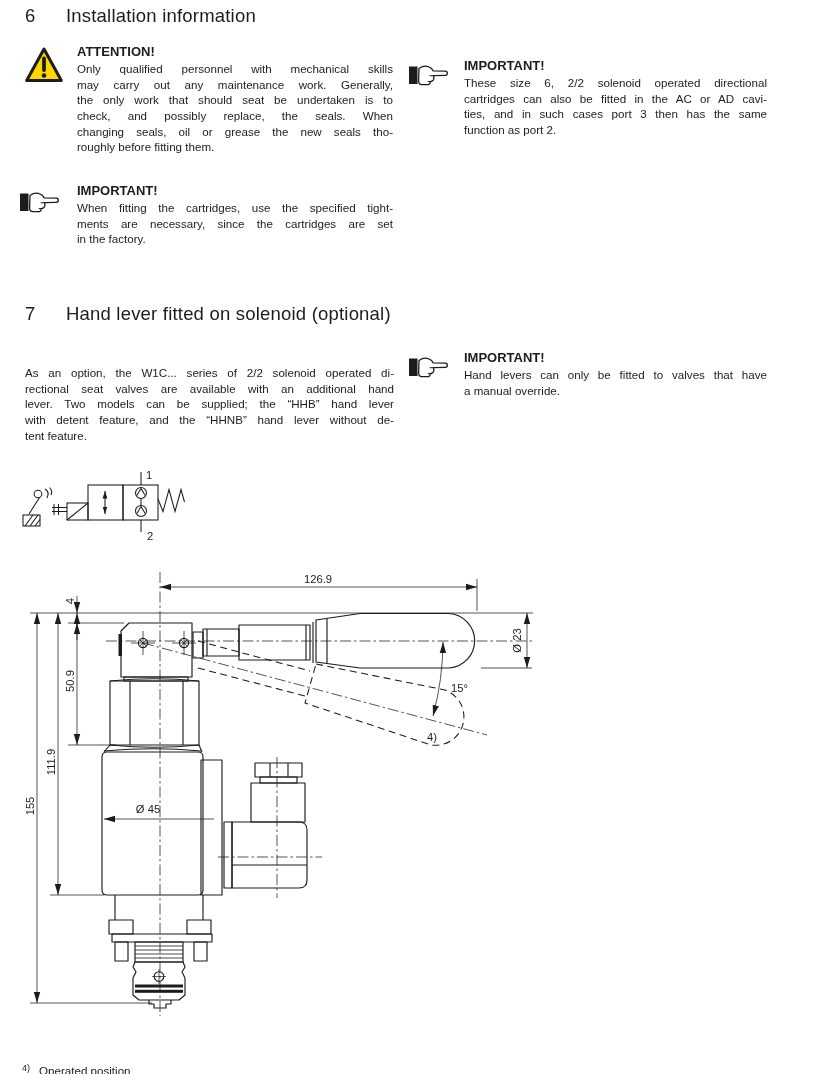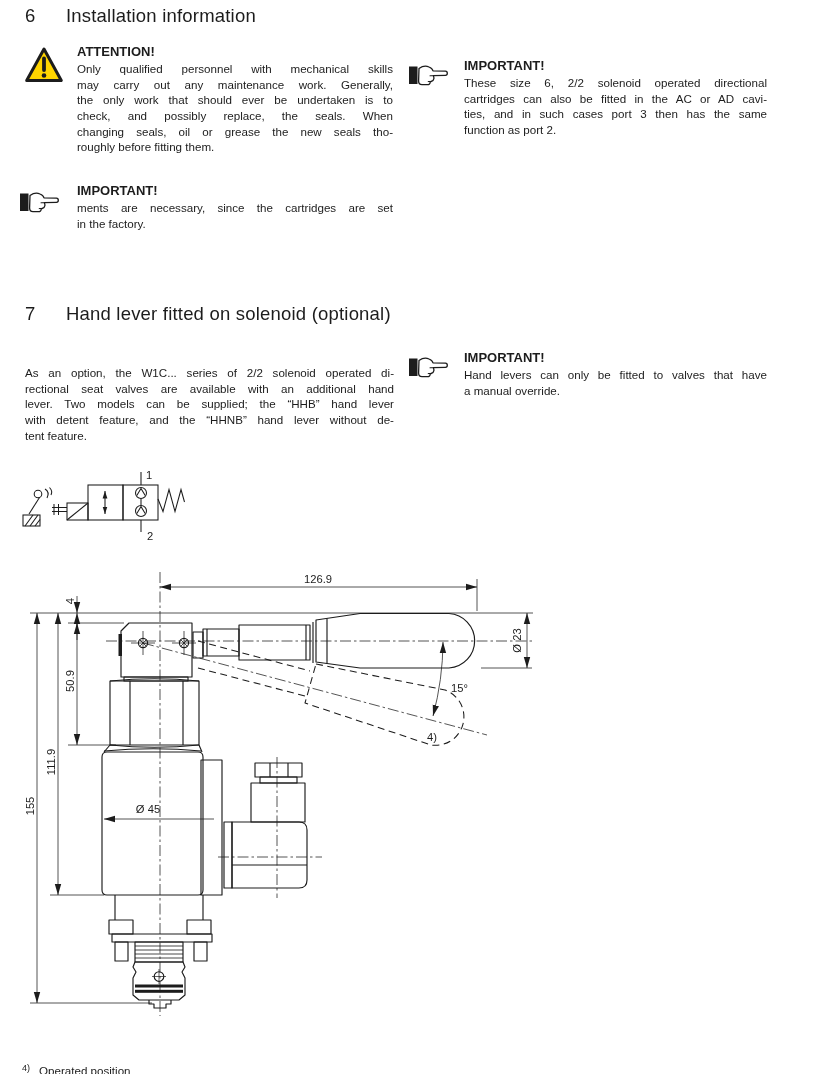--- a/index.html
+++ b/index.html
@@ -35,33 +35,34 @@
 
   <svg class="abs" style="left:24px;top:46px;" width="40" height="38" viewBox="0 0 40 38">
     <path d="M20,3 L37.3,34.5 H2.7 Z" fill="#ffd500" stroke="#1c1c1c" stroke-width="3" stroke-linejoin="round"></path>
     <line x1="20" y1="12.5" x2="20" y2="24" stroke="#1c1c1c" stroke-width="3.8" stroke-linecap="round"></line>
     <circle cx="20" cy="29.5" r="2.3" fill="#1c1c1c"></circle>
   </svg>
   <div class="abs bodytxt" style="left:77px;top:45px;width:316px;">
     <div class="note-title">ATTENTION!</div>
     <div class="jl">Only qualified personnel with mechanical skills</div>
     <div class="jl">may carry out any maintenance work. Generally,</div>
-    <div class="jl">the only work that should ever be undertaken is to</div>
+    <div class="jl">the only work that should seat be undertaken is to</div>
     <div class="jl">check, and possibly replace, the seals. When</div>
     <div class="jl">changing seals, oil or grease the new seals tho-</div>
     <div class="jl last">roughly before fitting them.</div>
   </div>
 
   <svg class="abs" style="left:19px;top:189px;" width="42" height="27" viewBox="0 0 42 27">
     <rect x="1" y="4.5" width="8.5" height="17.5" fill="#1c1c1c"></rect>
     <path d="M11,6.5 C14.5,4 18.5,3.8 21,5 C23.2,5.8 24.6,7.2 25,8.9 L37.5,9.1 C39.9,9.2 39.9,13.3 37.5,13.4 L25.2,13.7 C25.2,13.7 26.1,15.1 25.9,16.7 C25.7,18.1 24.7,19.1 23.1,19.5 L22.1,19.7 C22.6,21.6 21.1,22.7 19.1,22.7 L14,22.7 C11.4,22.7 10.6,21 10.6,19 Z" fill="#ffffff" stroke="#1c1c1c" stroke-width="1.3" stroke-linejoin="round"></path>
     <path d="M21.6,13.8 L24.9,13.7 M19.8,19.6 L22.9,19.4" stroke="#1c1c1c" stroke-width="1" fill="none"></path>
   </svg>
   <div class="abs bodytxt" style="left:77px;top:184px;width:316px;">
     <div class="note-title">IMPORTANT!</div>
+    <div class="jl">When fitting the cartridges, use the specified tight-</div>
     <div class="jl">ments are necessary, since the cartridges are set</div>
     <div class="jl last">in the factory.</div>
   </div>
 
   <svg class="abs" style="left:408px;top:62px;" width="42" height="27" viewBox="0 0 42 27">
     <rect x="1" y="4.5" width="8.5" height="17.5" fill="#1c1c1c"></rect>
     <path d="M11,6.5 C14.5,4 18.5,3.8 21,5 C23.2,5.8 24.6,7.2 25,8.9 L37.5,9.1 C39.9,9.2 39.9,13.3 37.5,13.4 L25.2,13.7 C25.2,13.7 26.1,15.1 25.9,16.7 C25.7,18.1 24.7,19.1 23.1,19.5 L22.1,19.7 C22.6,21.6 21.1,22.7 19.1,22.7 L14,22.7 C11.4,22.7 10.6,21 10.6,19 Z" fill="#ffffff" stroke="#1c1c1c" stroke-width="1.3" stroke-linejoin="round"></path>
     <path d="M21.6,13.8 L24.9,13.7 M19.8,19.6 L22.9,19.4" stroke="#1c1c1c" stroke-width="1" fill="none"></path>
   </svg>
   <div class="abs bodytxt" style="left:464px;top:59px;width:303px;">

